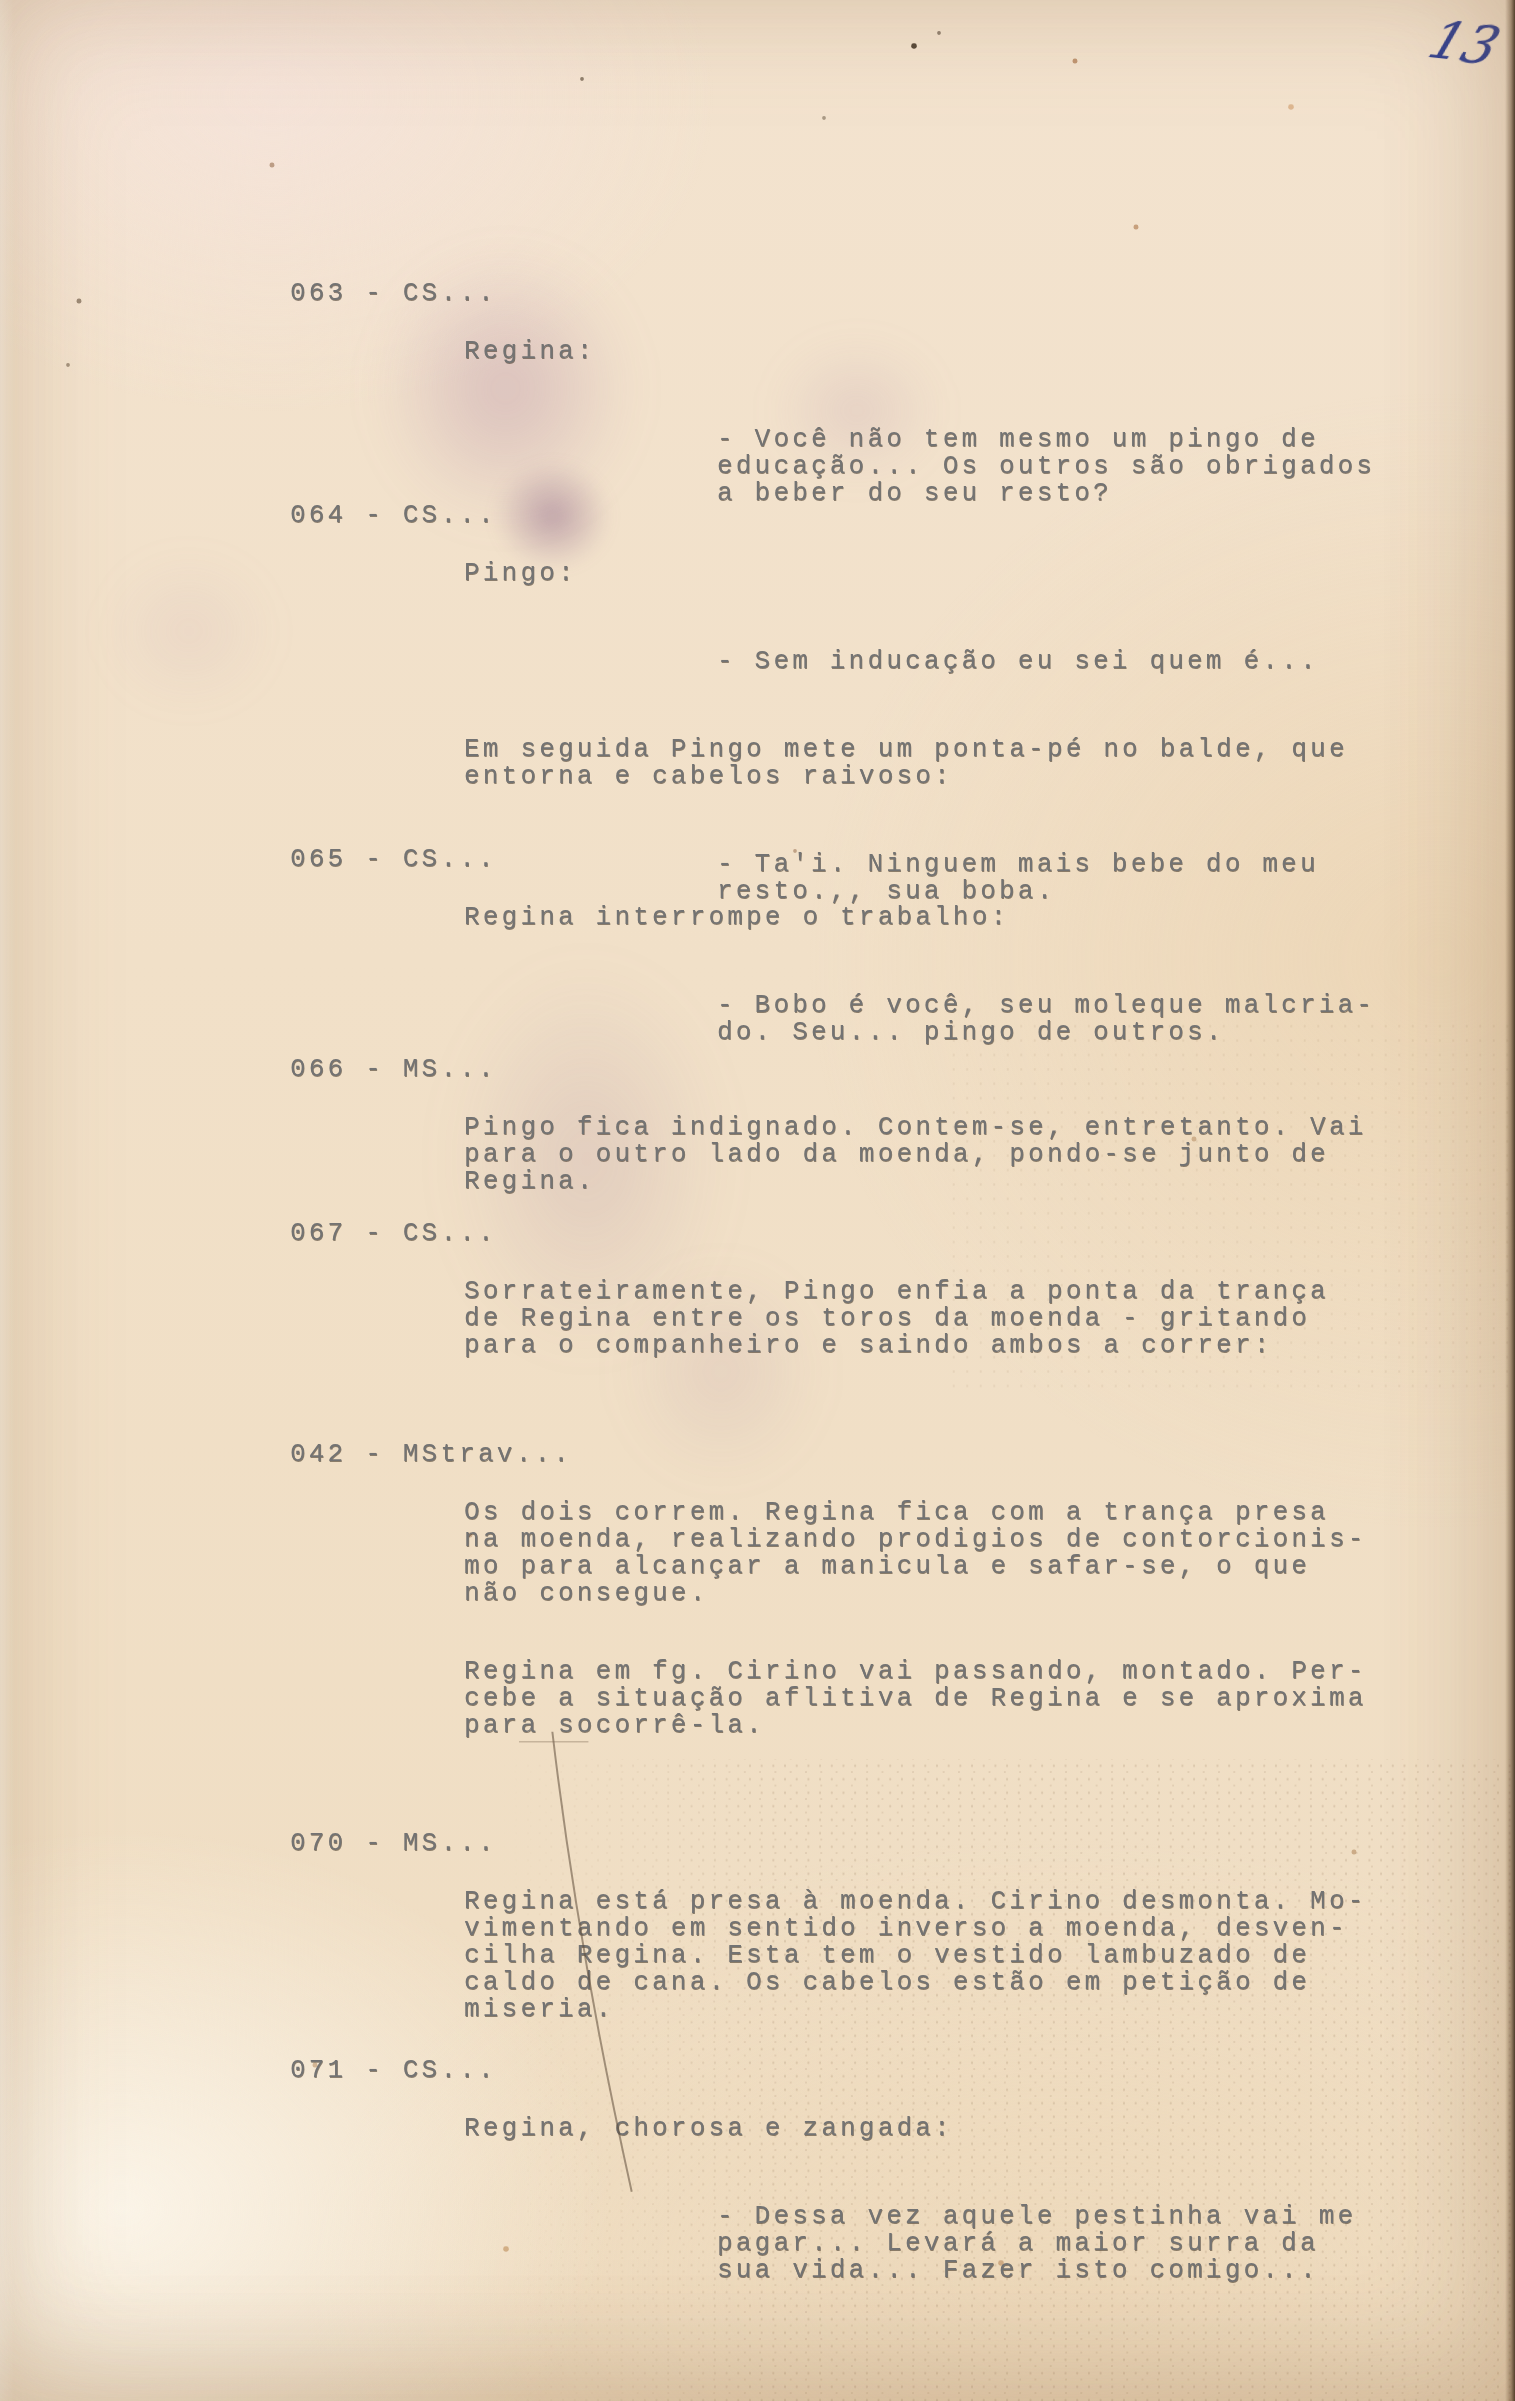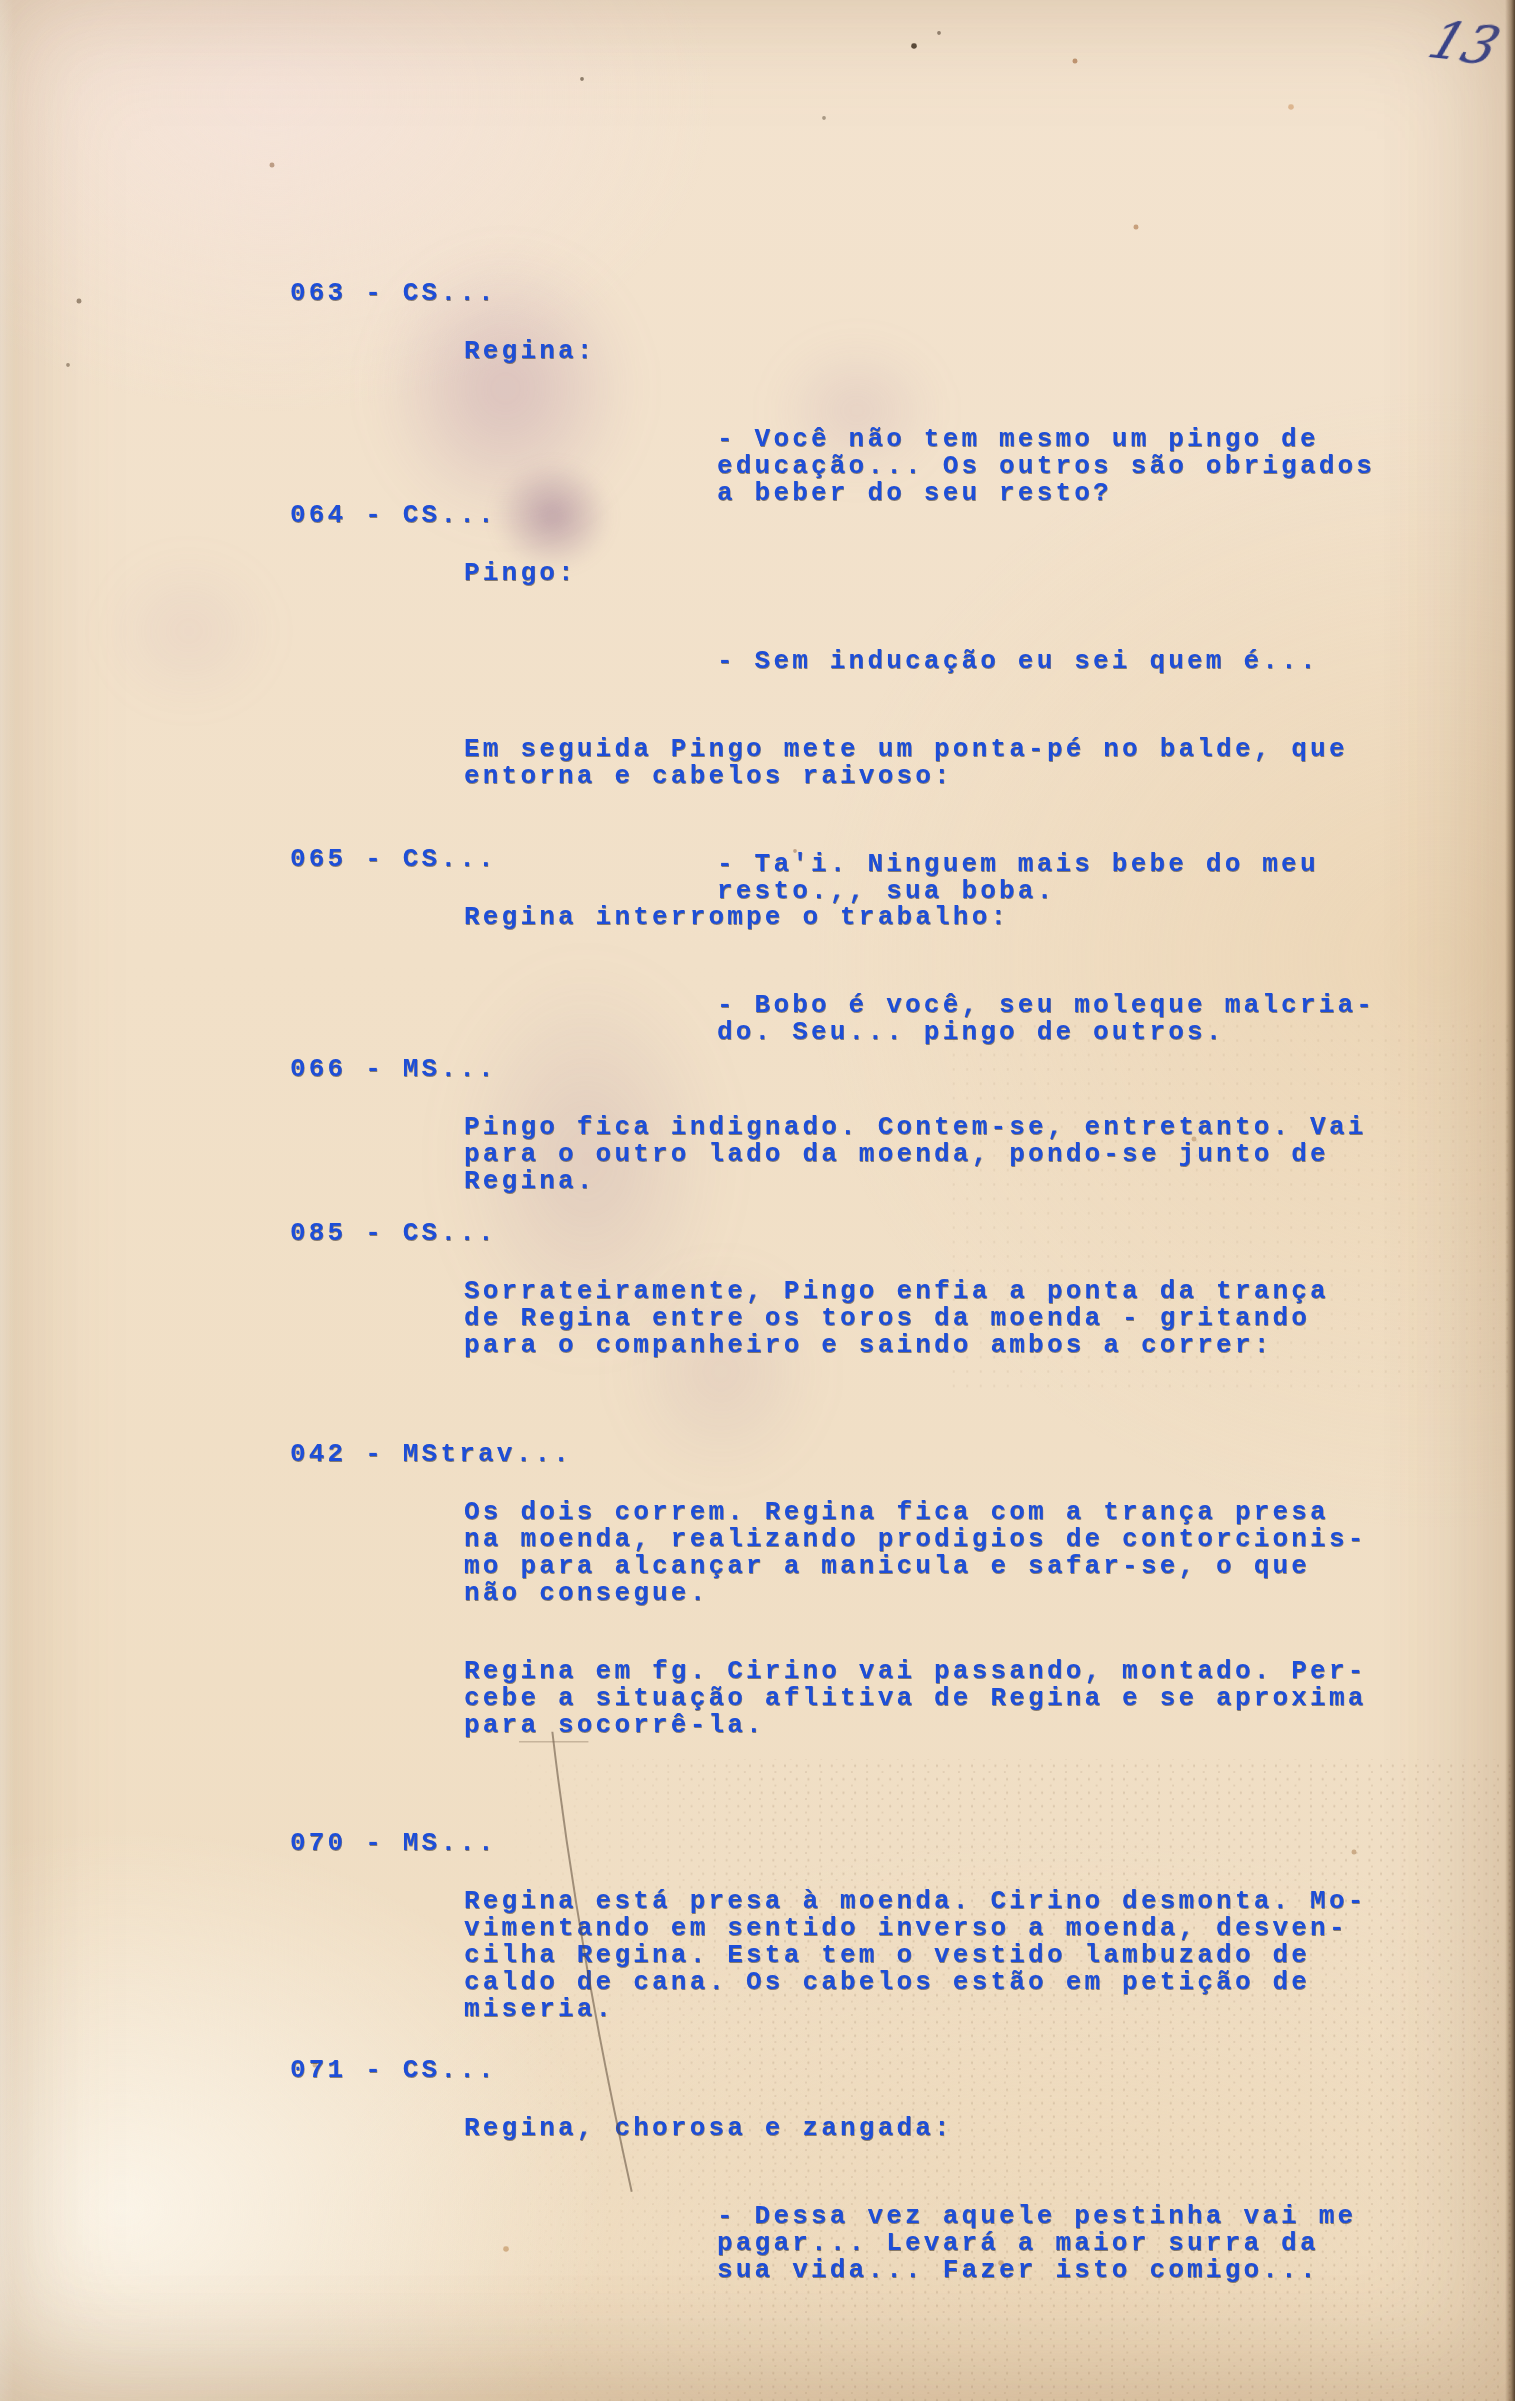--- a/index.html
+++ b/index.html
@@ -8,24 +8,24 @@
     background:
       radial-gradient(812px 631px at 8% 92%, rgba(253,248,238,.85) 0%, rgba(253,248,238,0) 60%),
       radial-gradient(631px 451px at 18% 4%, rgba(246,228,222,.7) 0%, rgba(246,228,222,0) 70%),
       radial-gradient(902px 812px at 95% 40%, rgba(232,206,168,.55) 0%, rgba(232,206,168,0) 70%),
       radial-gradient(1083px 631px at 70% 95%, rgba(236,214,182,.6) 0%, rgba(236,214,182,0) 70%),
       linear-gradient(180deg,#f3e3cf 0%,#f1e0c8 40%,#efddc2 100%);
     font-family:"Liberation Mono","DejaVu Sans Mono",monospace;
   }
   .sheet{position:absolute;inset:0;}
   
-  .scene{position:absolute;color:#1d4ed8;font-size:26px;line-height:27px;
+  .scene{position:absolute;color:#737373;font-size:26px;line-height:27px;
          letter-spacing:3.2px;white-space:pre-line;
          text-shadow:0.5px 0.5px 0.6px rgba(54,43,31,.55);
-         filter:blur(0.3px);font-weight:bold;}
+         filter:blur(0.3px);}
   .hdr{position:relative;left:0;}
   .blk{position:relative;}
   .cue{margin-left:174px;margin-top:3.6px;}
   .action{margin-left:174px;margin-top:34px;}
   .dialogue{margin-left:427px;margin-top:34px;}
   
   .pageno{position:absolute;top:14.4px;left:1431px;color:#2e3f93;
           font-family:"DejaVu Serif",serif;font-style:italic;font-weight:400;
           font-size:52px;transform:rotate(6deg) skewX(-14deg);
           text-shadow:0 0 0.9px rgba(46,63,147,.6);filter:blur(0.3px);}
@@ -127,21 +127,21 @@
   </div>
 
   <div class="scene" style="top:1029px;left:290px;">
     <div class="hdr">066 - MS...</div>
     <div class="blk cue">Pingo fica indignado. Contem-se, entretanto. Vai
 para o outro lado da moenda, pondo-se junto de
 Regina.</div>
   </div>
 
   <div class="scene" style="top:1193px;left:290px;">
-    <div class="hdr">085 - CS...</div>
+    <div class="hdr">067 - CS...</div>
     <div class="blk cue">Sorrateiramente, Pingo enfia a ponta da trança
 de Regina entre os toros da moenda - gritando
 para o companheiro e saindo ambos a correr:</div>
   </div>
 
   <div class="scene" style="top:1414px;left:290px;">
     <div class="hdr">042 - MStrav...</div>
     <div class="blk cue">Os dois correm. Regina fica com a trança presa
 na moenda, realizando prodigios de contorcionis-
 mo para alcançar a manicula e safar-se, o que

